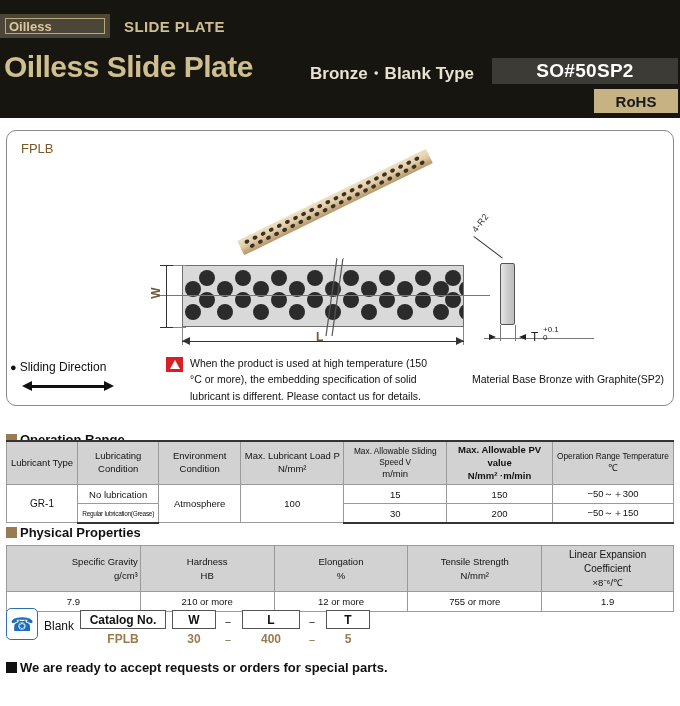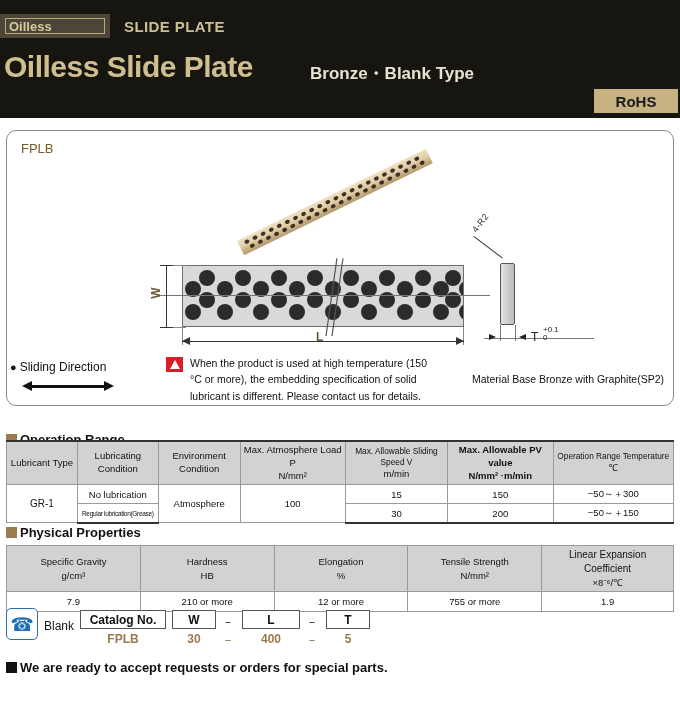--- a/index.html
+++ b/index.html
@@ -280,20 +280,23 @@
 <body>
 
 <div class="header">
   <div class="logo-box"></div>
   <div class="logo-inner">
     <span class="logo-text">Oilless</span>
   </div>
   <div class="slide-plate-small">SLIDE PLATE</div>
   <div class="title-main">Oilless Slide Plate</div>
   <div class="title-sub">Bronze・Blank Type</div>
+  <div class="code-badge">
+    <span>SO#50SP2</span>
+  </div>
   <div class="rohs-badge">
     <span>RoHS</span>
   </div>
 </div>
 
 <div class="panel">
   <div class="fplb-label">FPLB</div>
 </div>
 
 <div class="photo-wrap">
@@ -453,21 +456,21 @@
       </td>
       <td class="topline" style="width:88px;">
         <div>Lubricating</div>
         <div>Condition</div>
       </td>
       <td class="topline" style="width:88px;">
         <div>Environment</div>
         <div>Condition</div>
       </td>
       <td class="topline" style="width:118px;">
-        <div>Max. Atmosphere Load P</div>
+        <div>Max. Lubricant Load P</div>
         <div>N/mm²</div>
       </td>
       <td class="topline" style="width:118px;">
         <div style="font-size:8.3px;">Max. Allowable Sliding Speed V</div>
         <div>m/min</div>
       </td>
       <td class="topline" style="width:120px;font-weight:bold;">
         <div>Max. Allowable PV value</div>
         <div>N/mm² ·m/min</div>
       </td>
@@ -497,21 +500,21 @@
 </table>
 
 <div class="sec-head" style="left:6px; top:525px;">
   <span class="mk"></span>
   <span>Physical Properties</span>
 </div>
 
 <table class="t-ph">
   <thead>
     <tr>
-      <td class="topline" style="width:134px;">
+      <td class="topline" style="width:134px;text-align:right;">
         <div>Specific Gravity</div>
         <div>g/cm³</div>
       </td>
       <td class="topline" style="width:134px;">
         <div>Hardness</div>
         <div>HB</div>
       </td>
       <td class="topline" style="width:134px;">
         <div>Elongation</div>
         <div>%</div>

